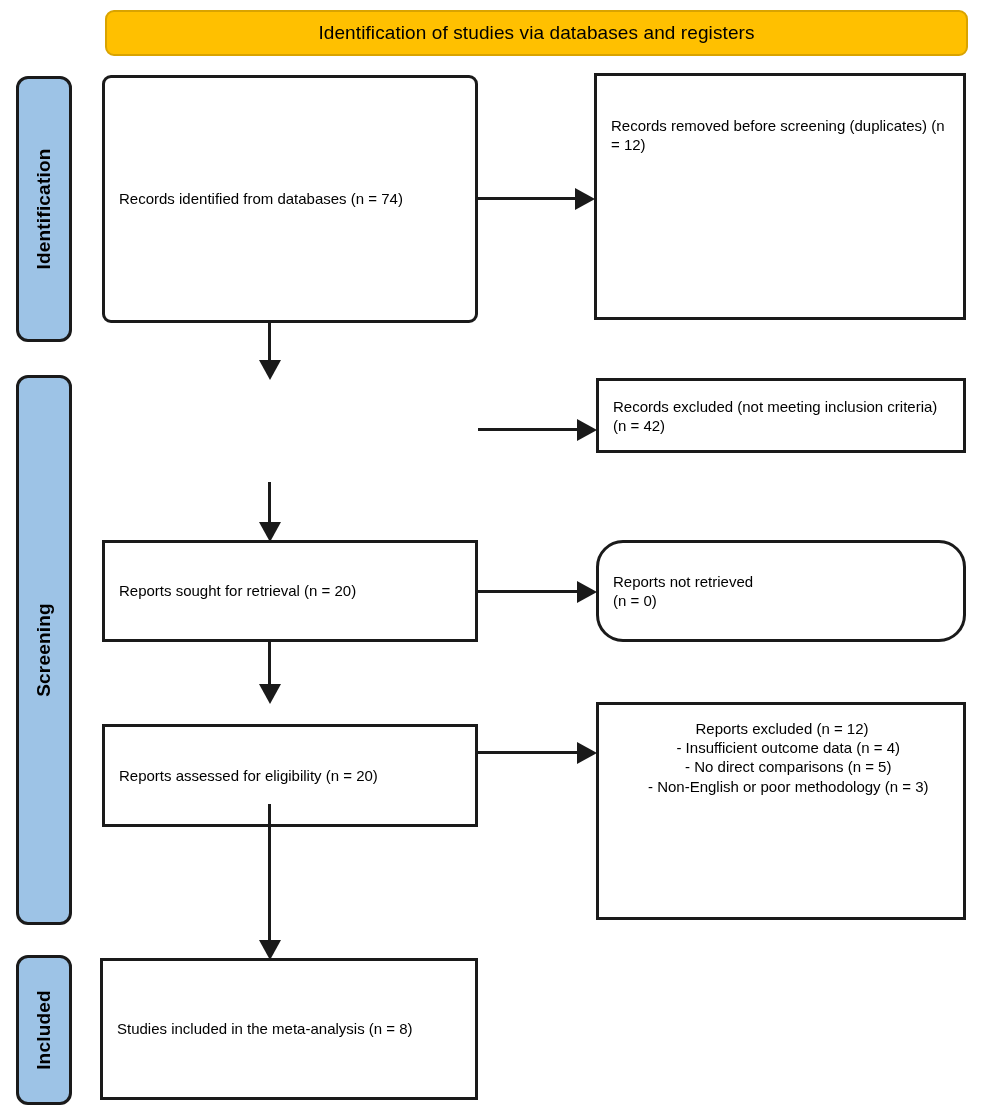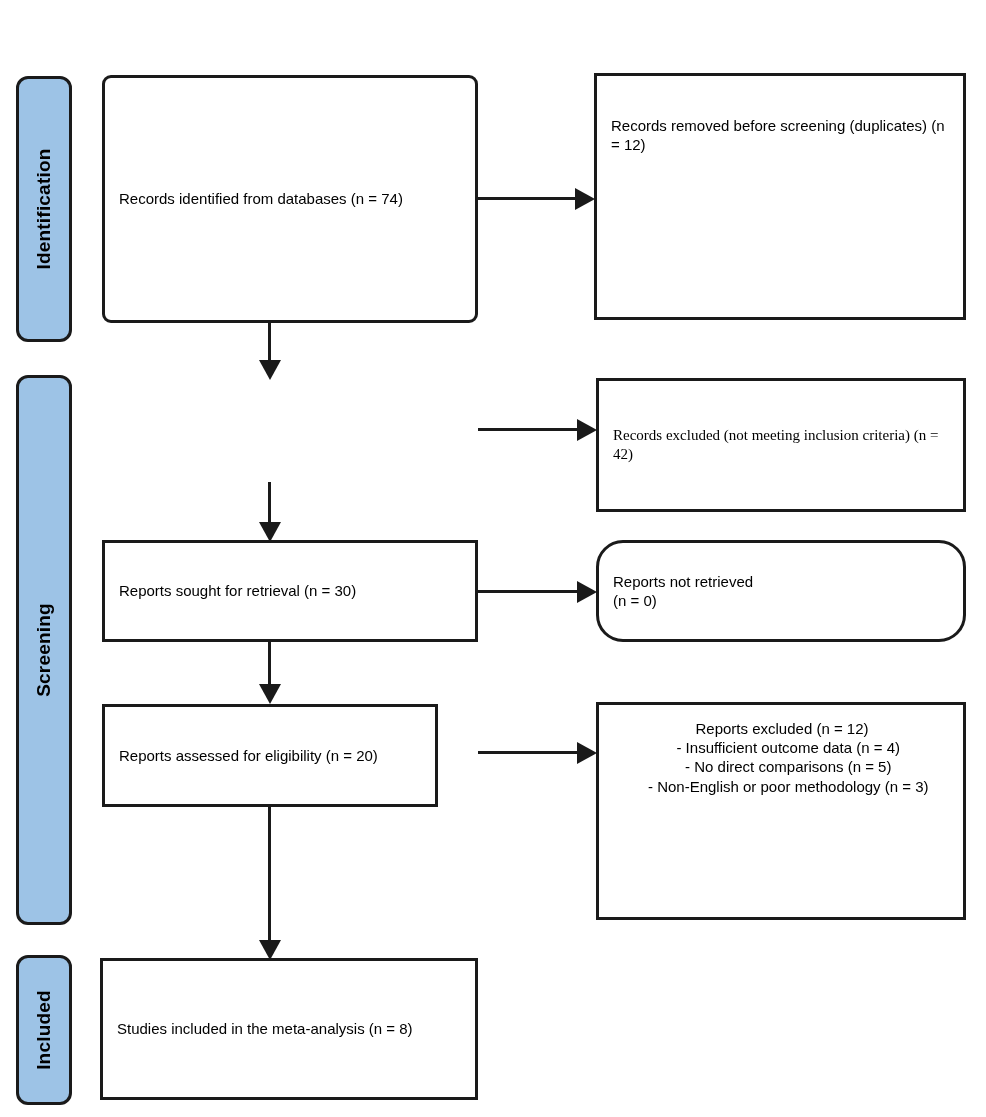--- a/index.html
+++ b/index.html
@@ -92,26 +92,26 @@
   }
   .vtop-near > .flow-box-text {
     top: 14px;
     text-align: center;
   }
 
   
   #box-identified   { left: 102px; top: 75px;  width: 376px; height: 248px; border-radius: 9px; }
   #box-screened     { left: 102px; top: 378px; width: 376px; height: 105px; }
   #box-sought       { left: 102px; top: 540px; width: 376px; height: 102px; }
-  #box-assessed     { left: 102px; top: 704px; width: 336px; height: 103px; }
+  #box-assessed     { left: 102px; top: 724px; width: 376px; height: 103px; }
   #box-included     { left: 100px; top: 958px; width: 378px; height: 142px; }
 
   
   #box-removed      { left: 594px; top: 73px;  width: 372px; height: 247px; }
-  #box-excluded-scr { left: 596px; top: 378px; width: 370px; height: 134px; font-family: Liberation Serif, serif; }
+  #box-excluded-scr { left: 596px; top: 378px; width: 370px; height: 75px; }
   #box-notretrieved { left: 596px; top: 540px; width: 370px; height: 102px; border-radius: 27px; }
   #box-excluded-rep { left: 596px; top: 702px; width: 370px; height: 218px; }
 
   
   .arrow-h {
     position: absolute;
     height: 22px;
   }
   .arrow-h .shaft {
     position: absolute;
@@ -183,20 +183,23 @@
 
   #arrow-v-4 { left: 259px; top: 804px; height: 156px; }
   #arrow-v-4 .shaft { height: 138px; }
   #arrow-v-4 .head  { top: 136px; }
 </style>
 </head>
 <body>
 
 <div id="prisma-root">
 
+  <div class="header-banner">
+    <div class="header-banner-label">Identification of studies via databases and registers</div>
+  </div>
 
   <div class="stage-label" id="stage-identification">
     <span class="stage-label-text">Identification</span>
   </div>
 
   <div class="stage-label" id="stage-screening">
     <span class="stage-label-text">Screening</span>
   </div>
 
   <div class="stage-label" id="stage-included">
@@ -230,21 +233,21 @@
     <div class="shaft"></div>
     <div class="head"></div>
   </div>
 
   <div class="arrow-v" id="arrow-v-2">
     <div class="shaft"></div>
     <div class="head"></div>
   </div>
 
   <div class="flow-box vcenter" id="box-sought">
-    <div class="flow-box-text">Reports sought for retrieval (n = 30)</div>
+    <div class="flow-box-text">Reports sought for retrieval (n = 20)</div>
   </div>
 
   <div class="flow-box vcenter" id="box-notretrieved">
     <div class="flow-box-text">Reports not retrieved
 (n = 0)</div>
   </div>
 
   <div class="arrow-h" id="arrow-h-3">
     <div class="shaft"></div>
     <div class="head"></div>

